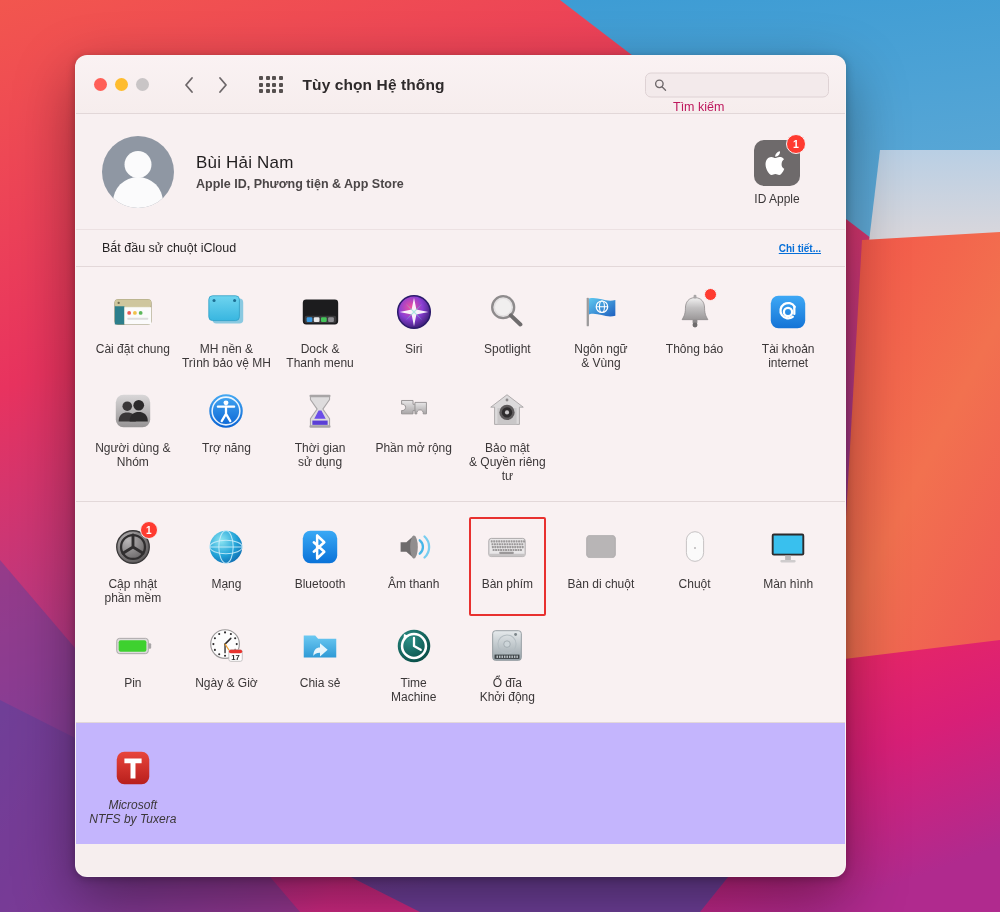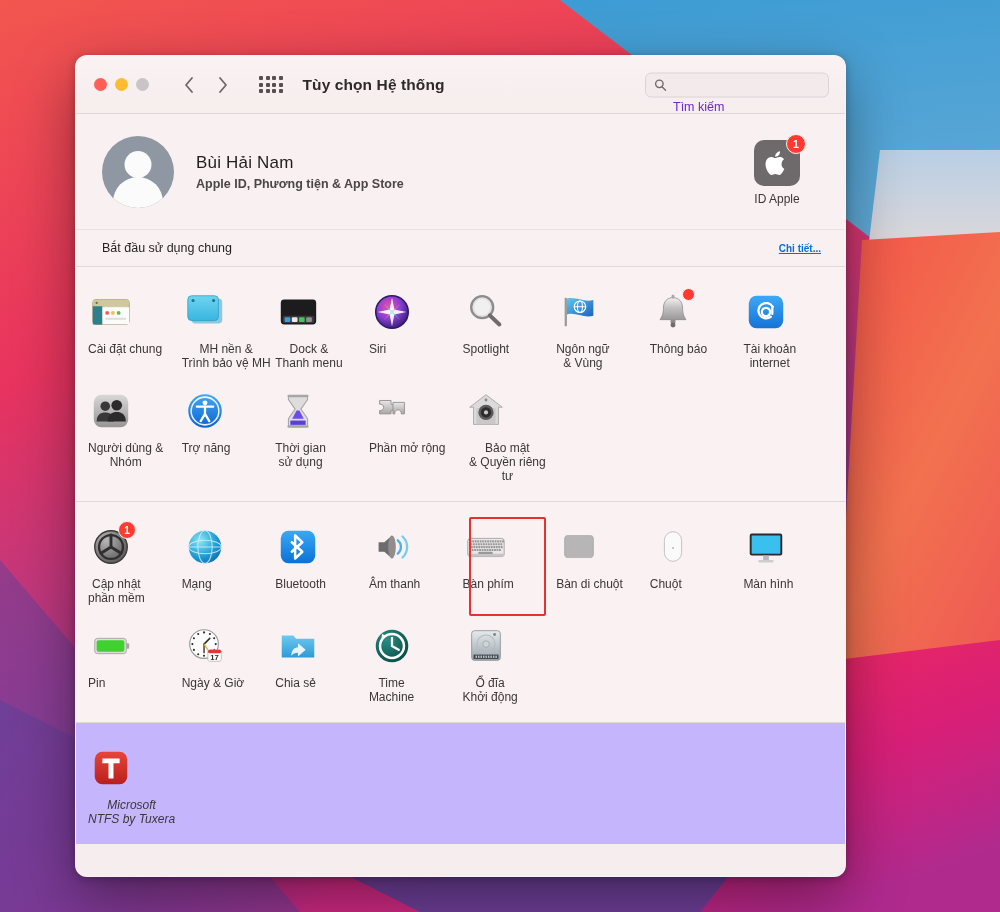--- a/index.html
+++ b/index.html
@@ -62,21 +62,21 @@
   #search-box {
     position: absolute; right: 16px; top: 50%; transform: translateY(-50%);
     width: 184px; height: 25px;
     background: #f3eaeb;
     border: 1px solid #ded2d4;
     border-radius: 6px;
     display: flex; align-items: center; gap: 6px;
     padding: 0 8px;
   }
   #search-box .mag { width: 13px; height: 13px; color:#6f696b; flex:none; }
-  #search-input-text { font-size: 12.5px; color: #6d28d9; margin-top: 44px; }
+  #search-input-text { font-size: 12.5px; color: #be185d; margin-top: 44px; }
 
   
   #appleid-section {
     height: 115px;
     display: flex; align-items: center;
     padding: 0 22px 0 26px;
     background: #f8f0f1;
     position: relative;
   }
   #avatar {
@@ -119,21 +119,21 @@
     border-top: 1px solid #ece1e2;
   }
   #icloud-text { font-size: 12.5px; color: #221f20; }
   #icloud-details { margin-left: auto; font-size: 10px; color: #066fd8; font-weight: 700; }
 
   
   .section { padding: 14px 10px 8px 10px; background:#f9f1f2; }
   .section + .section { border-top: 1px solid #e3d8d9; }
   .grid { display: grid; grid-template-columns: repeat(8, 1fr); }
   .cell {
-    display: flex; flex-direction: column; align-items: flex-start;
+    display: flex; flex-direction: column; align-items: center;
     padding: 8px 2px 10px 2px;
     position: relative;
   }
   .cell.highlight::after {
     content: ""; position: absolute;
     left: 8px; right: 8px; top: 1px; bottom: -1px;
     border: 2px solid #e8312f; border-radius: 2px;
     pointer-events: none;
   }
   .icon-slot {
@@ -256,21 +256,21 @@
               <path d="M16.3 14.6c0-2.7 2.2-4 2.3-4.1-1.3-1.9-3.3-2.1-4-2.1-1.7-.2-3.3 1-4.2 1-0.9 0-2.2-1-3.6-1-1.9 0-3.6 1.1-4.6 2.8-1.9 3.4-.5 8.4 1.4 11.1.9 1.3 2 2.8 3.4 2.8 1.4-.1 1.9-.9 3.5-.9 1.6 0 2.1.9 3.5.9 1.5 0 2.4-1.3 3.3-2.7 1-1.5 1.5-3 1.5-3.1-.1 0-2.5-1-2.5-3.7zM13.7 6.6c.8-.9 1.3-2.2 1.1-3.5-1.1 0-2.5.8-3.3 1.7-.7.8-1.3 2.1-1.2 3.4 1.2.1 2.5-.6 3.4-1.6z"></path>
             </svg>
         </div>
         <span class="badge" id="appleid-badge">1</span>
       </div>
       <div id="appleid-label">ID Apple</div>
     </div>
   </div>
 
   <div id="icloud-banner">
-    <span id="icloud-text">Bắt đầu sử dụng chung</span>
+    <span id="icloud-text">Bắt đầu sử chuột iCloud</span>
     <a id="icloud-details" href="#">Chi tiết...</a>
   </div>
 
   <div class="section">
     <div class="grid" id="grid-0">
         <div class="cell">
           <div class="icon-slot">
             <svg viewBox="0 0 46 46" width="44" height="44">
               <defs>
                 <linearGradient id="ggA" x1="0" y1="0" x2="0" y2="1">

